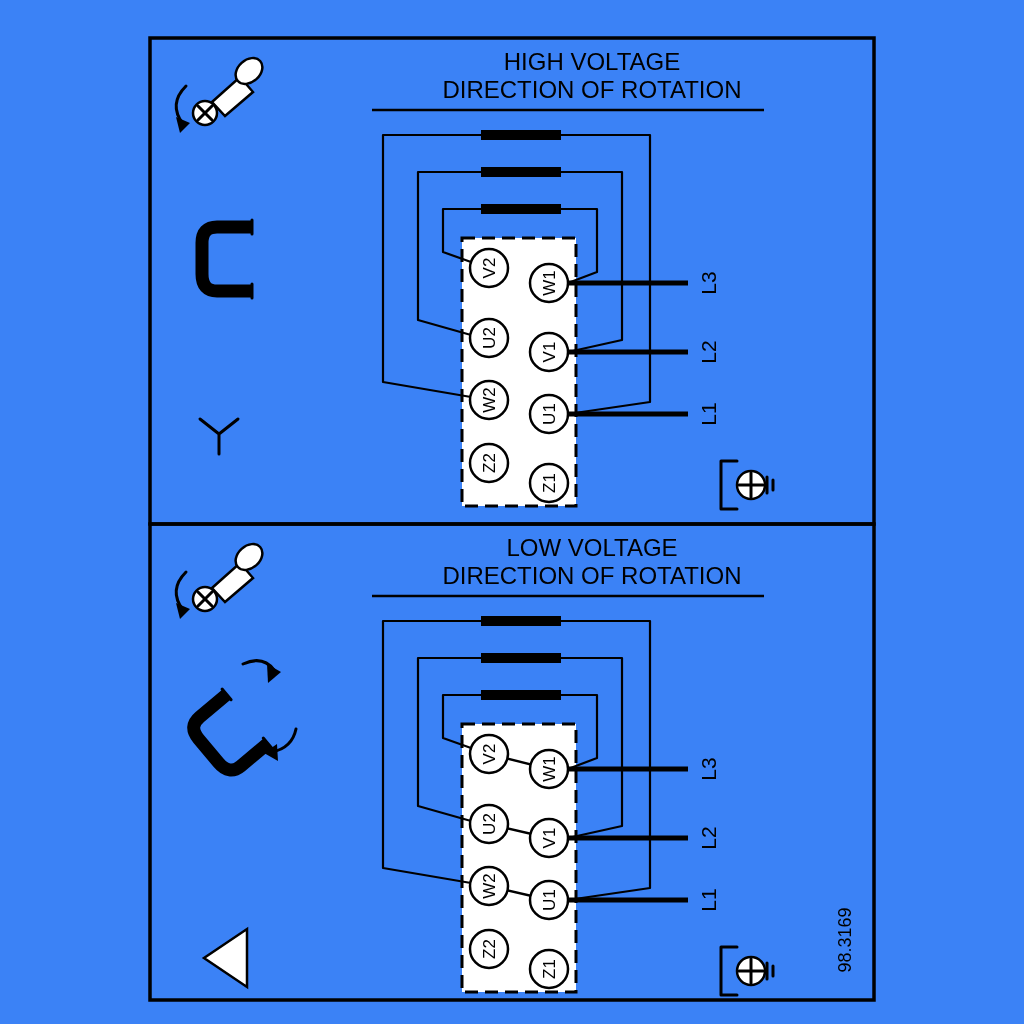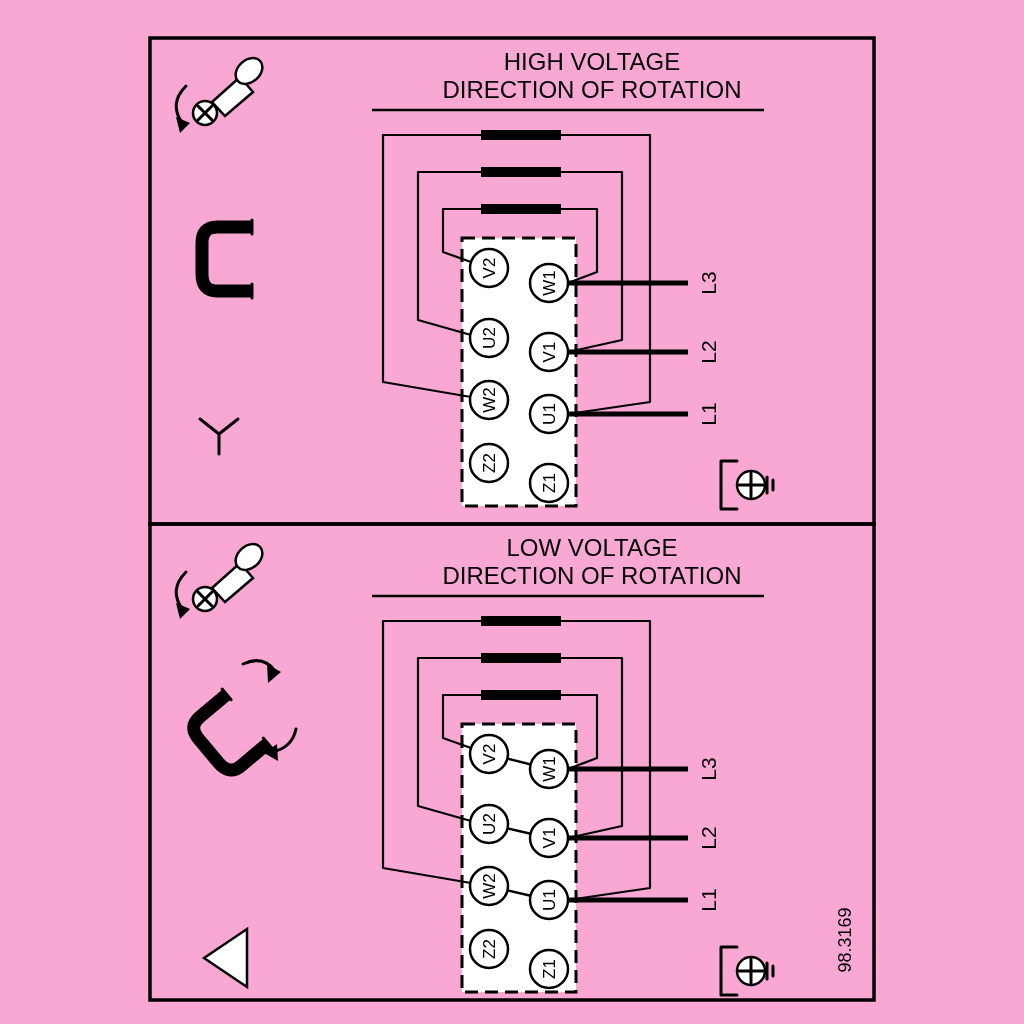--- a/index.html
+++ b/index.html
@@ -1,16 +1,16 @@
 <!DOCTYPE html>
 <html><head>
 <meta charset="utf-8">
 <style>
   html,body{margin:0;padding:0;background:#ffffff;}
-  .page{width:1024px;height:1024px;background:#f9a8d4;position:relative;font-family:"Liberation Sans",sans-serif;}
+  .page{width:1024px;height:1024px;background:#3b82f6;position:relative;font-family:"Liberation Sans",sans-serif;}
   svg text{fill:#000000;font-family:"Liberation Sans",sans-serif;}
   .border{fill:none;stroke:#000;stroke-width:3.5;}
   .title{font-size:24px;}
   .wire{fill:none;stroke:#000;stroke-width:2.2;stroke-linejoin:round;}
   .dlink{stroke:#000;stroke-width:2.4;}
   .powerline{stroke:#000;stroke-width:5;}
   .bar{fill:#000;}
   .tbox{fill:#ffffff;stroke:#000;stroke-width:3;stroke-dasharray:13 7;}
   .terminal{fill:#ffffff;stroke:#000;stroke-width:2.5;}
   .tlabel{font-size:17px;}

